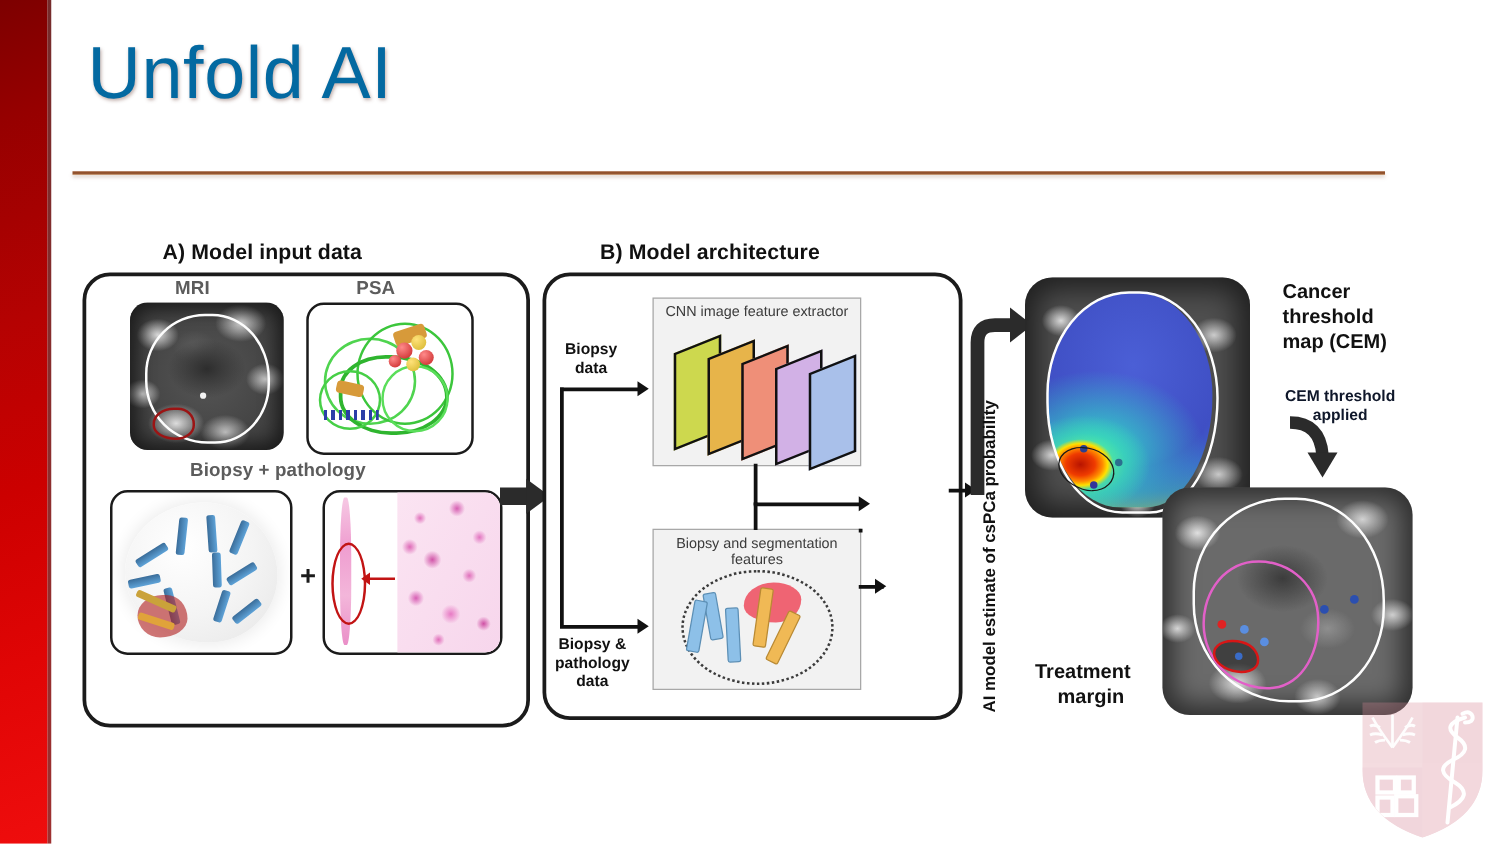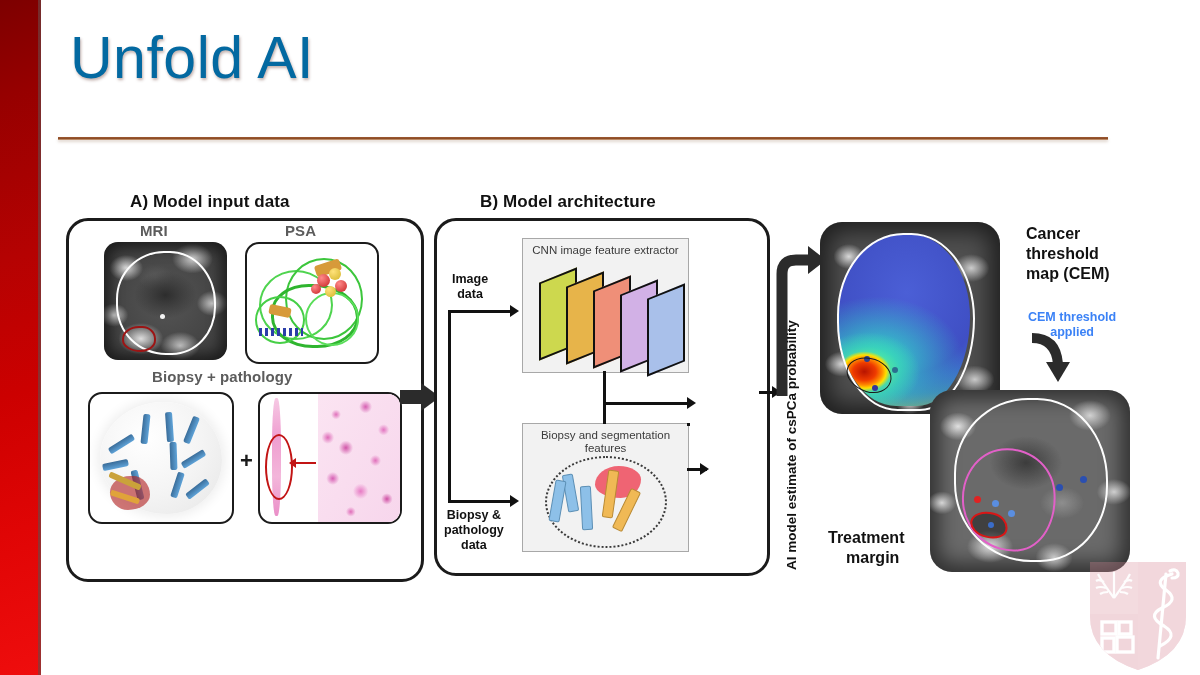--- a/index.html
+++ b/index.html
@@ -277,21 +277,21 @@
 
     <div class="roundbox" style="left:434px;top:38px;width:330px;height:352px;"></div>
 
     <div class="ln" style="left:448px;top:130px;width:2.5px;height:192px;"></div>
     <div class="ln" style="left:448px;top:130px;width:64px;height:2.5px;"></div>
     <div class="arrowhead" style="left:510px;top:125px;"></div>
     <div class="ln" style="left:448px;top:320px;width:64px;height:2.5px;"></div>
     <div class="arrowhead" style="left:510px;top:315px;"></div>
 
     <div class="flowlabel" style="left:452px;top:92px;">
-      <span>Image</span><br>
+      <span>Biopsy</span><br>
       <span>data</span>
     </div>
     <div class="flowlabel" style="left:444px;top:328px;">
       <span>Biopsy &amp;</span><br>
       <span>pathology</span><br>
       <span>data</span>
     </div>
 
     <div class="inner-box" style="left:522px;top:58px;width:165px;height:133px;">
       <div class="inner-label">CNN image feature extractor</div>
@@ -353,21 +353,21 @@
       <div class="hotdot" style="left:52px;top:163px;width:6px;height:6px;background:#33359a;"></div>
       <div style="position:absolute;left:26px;top:136px;width:44px;height:32px;border:1.5px solid #1a1a1a;border-radius:52% 48% 45% 55%/50% 50% 50% 50%;transform:rotate(18deg);"></div>
     </div>
 
     <div class="flowlabel" style="left:1026px;top:44px;font-size:16px;text-align:left;line-height:1.25;">
       <span>Cancer</span><br>
       <span>threshold</span><br>
       <span>map (CEM)</span>
     </div>
 
-    <div class="flowlabel" style="left:1028px;top:130px;font-size:12.5px;font-weight:bold;color:#3b82f6;text-align:center;line-height:1.2;">
+    <div class="flowlabel" style="left:1028px;top:130px;font-size:12.5px;font-weight:bold;color:#0f172a;text-align:center;line-height:1.2;">
       <span>CEM threshold</span><br>
       <span>applied</span>
     </div>
 
     <svg style="position:absolute;left:1026px;top:150px;width:60px;height:62px;overflow:visible;">
       <path d="M 6 8 Q 30 8 32 34" stroke="#2b2b2b" stroke-width="10" fill="none"></path>
       <polygon points="20,32 44,32 32,52" fill="#2b2b2b"></polygon>
     </svg>
 
     <div class="tile" style="left:930px;top:210px;width:200px;height:182px;border-radius:22px;

